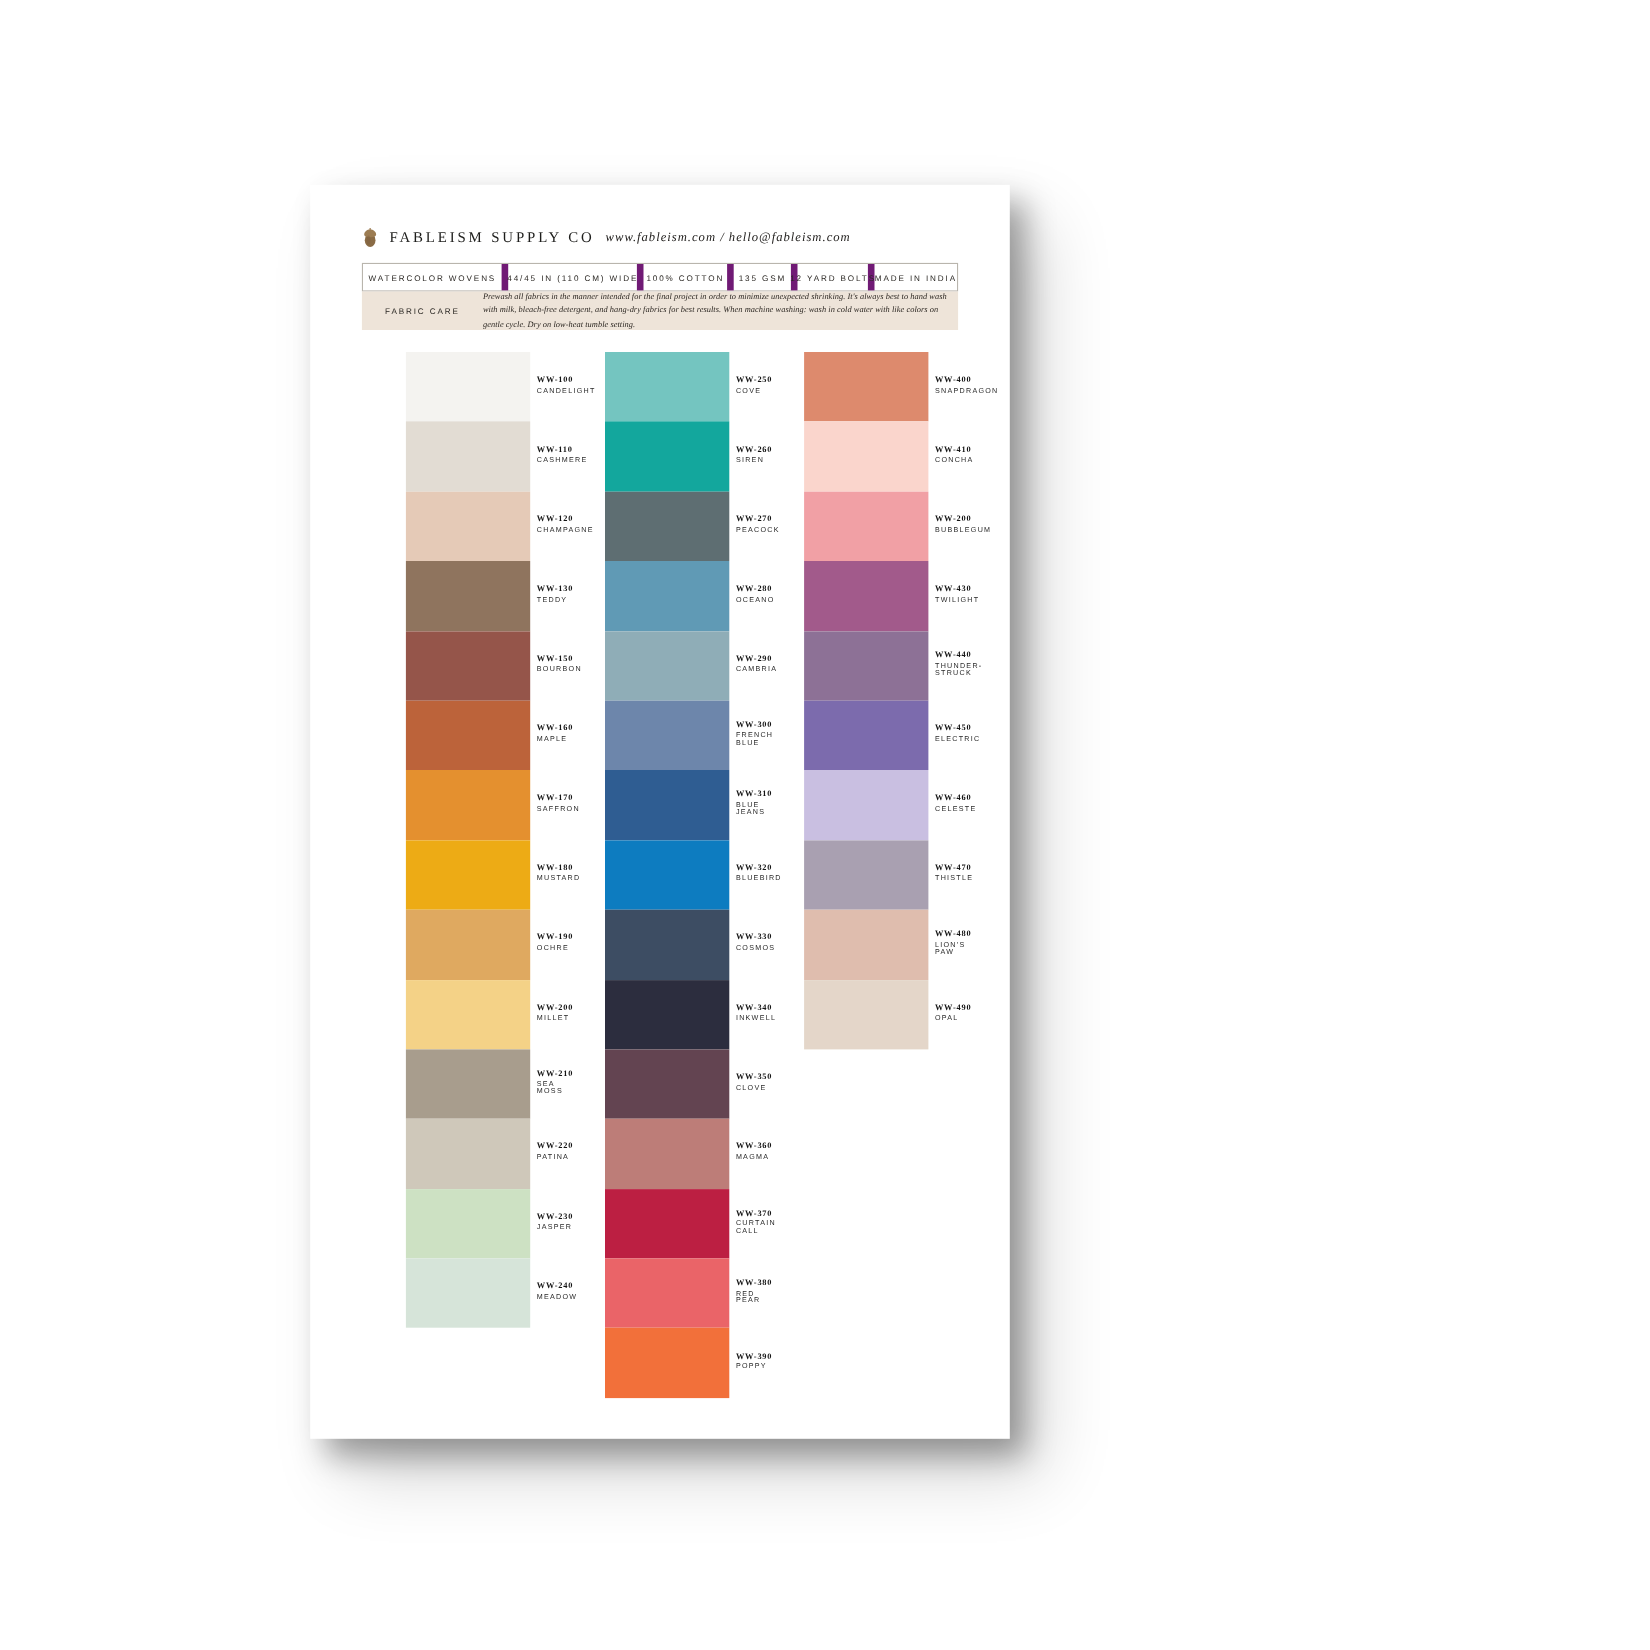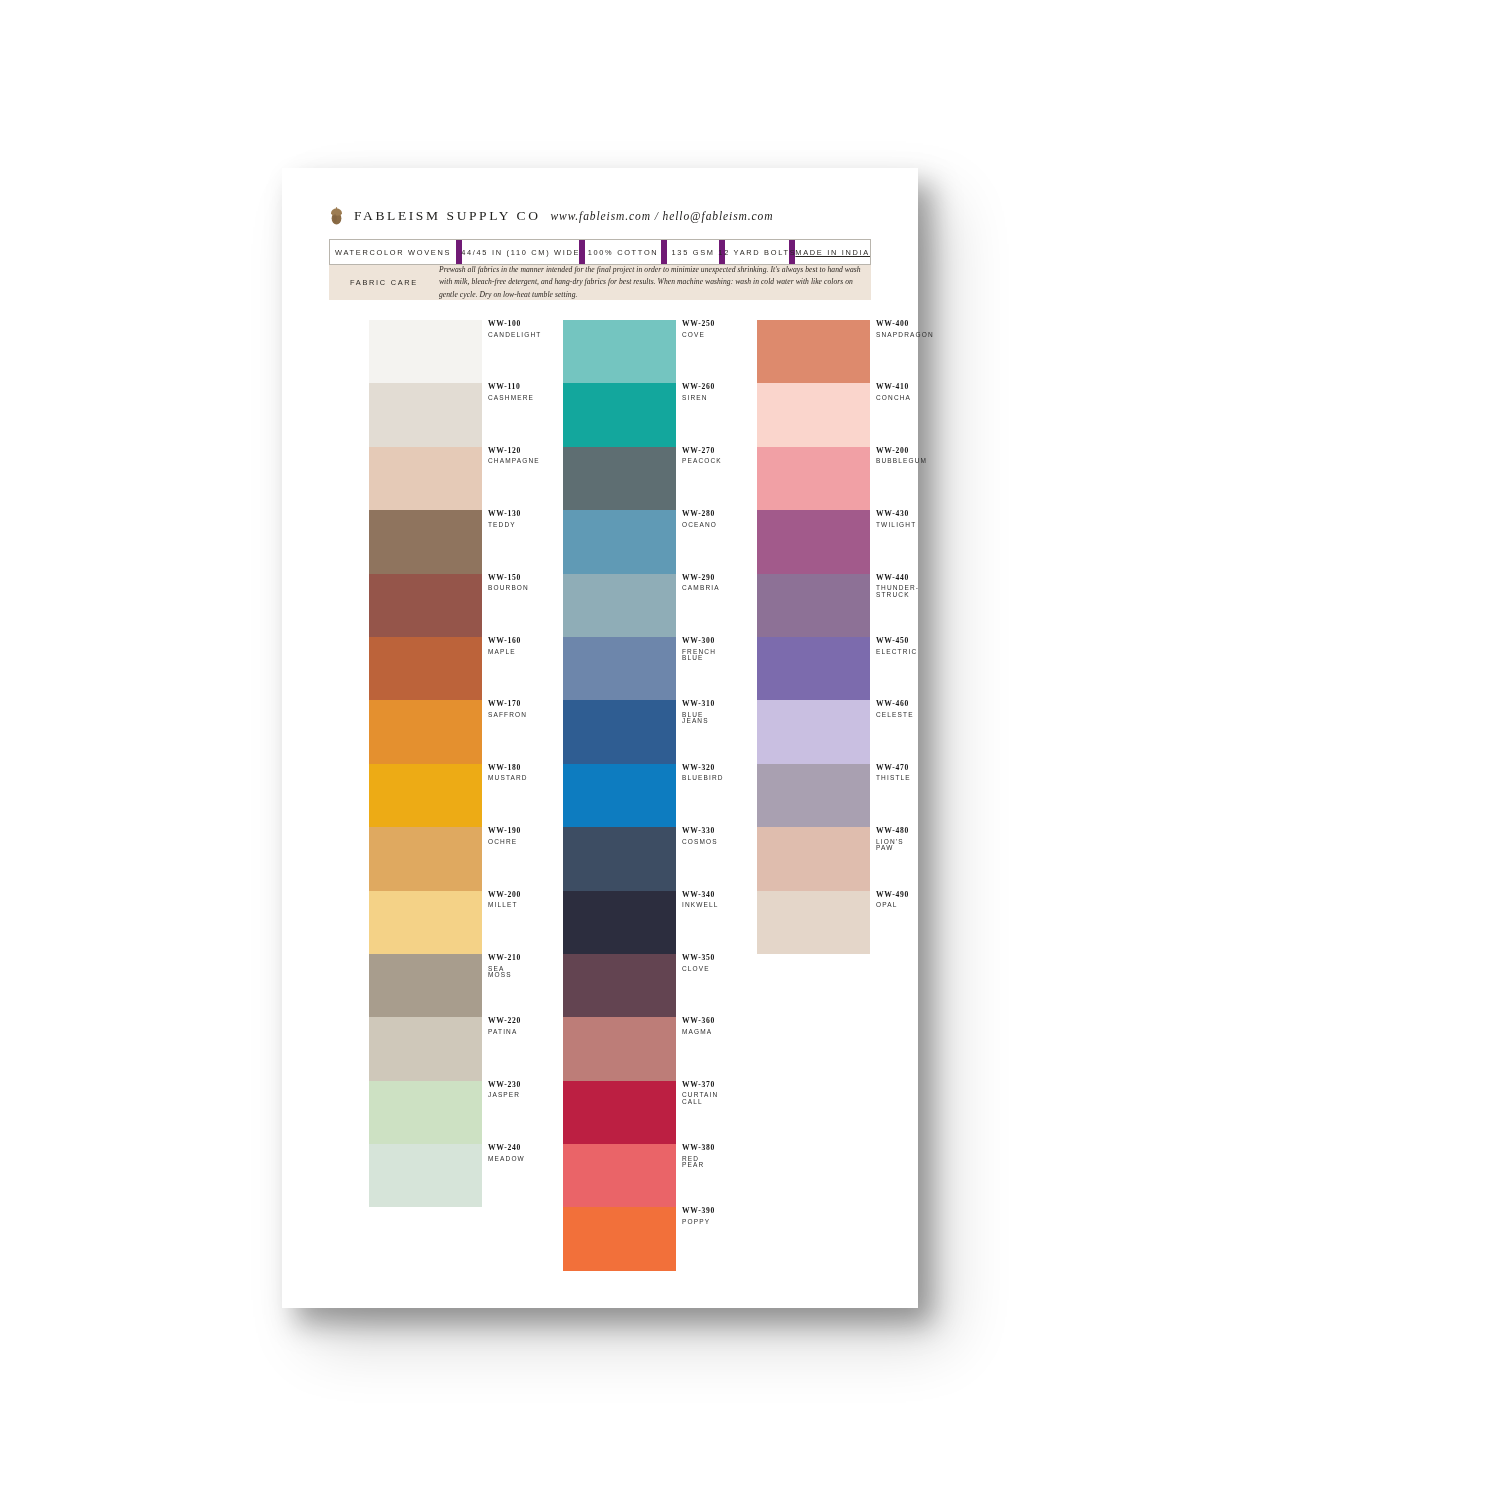--- a/index.html
+++ b/index.html
@@ -49,21 +49,21 @@
     font-size:7.4px;letter-spacing:1.7px;color:#2a2723;
     border-right:6px solid #701a75;box-sizing:border-box;
     white-space:nowrap;
   }
   .spec:last-child{border-right:none;}
   .spec.s0{width:136px;}
   .spec.s1{width:123px;}
   .spec.s2{width:84px;}
   .spec.s3{width:60px;}
   .spec.s4{width:70px;}
-  .spec.s5{flex:1;text-decoration:underline;}
+  .spec.s5{flex:1;}
 
   
   .care{
     position:absolute;left:47px;top:97px;width:542px;height:35px;
     background:#eee4d9;
     display:flex;align-items:center;box-sizing:border-box;
   }
   .care-label{
     width:110px;text-align:center;
     font-family:"Liberation Sans", sans-serif;
@@ -76,23 +76,23 @@
     font-size:7.6px;line-height:1.62;color:#2a2520;
     letter-spacing:0.05px;
   }
 
   
   .cols{
     position:absolute;left:47px;top:152px;width:542px;
     display:flex;
   }
   .col{width:180px;position:relative;}
-  .col + .col{margin-left:14px;}
+  .col + .col{margin-left:1px;}
   .row{
-    position:relative;display:flex;align-items:flex-start;
+    position:relative;display:flex;align-items:center;
     height:63.4px;
     padding-left:40px;
   }
   .chip{width:113px;height:100%;flex:none;}
   .meta{
     flex:1;padding-left:6px;padding-bottom:3px;
     line-height:1.0;
   }
   .code{
     font-family:"Liberation Serif", serif;

